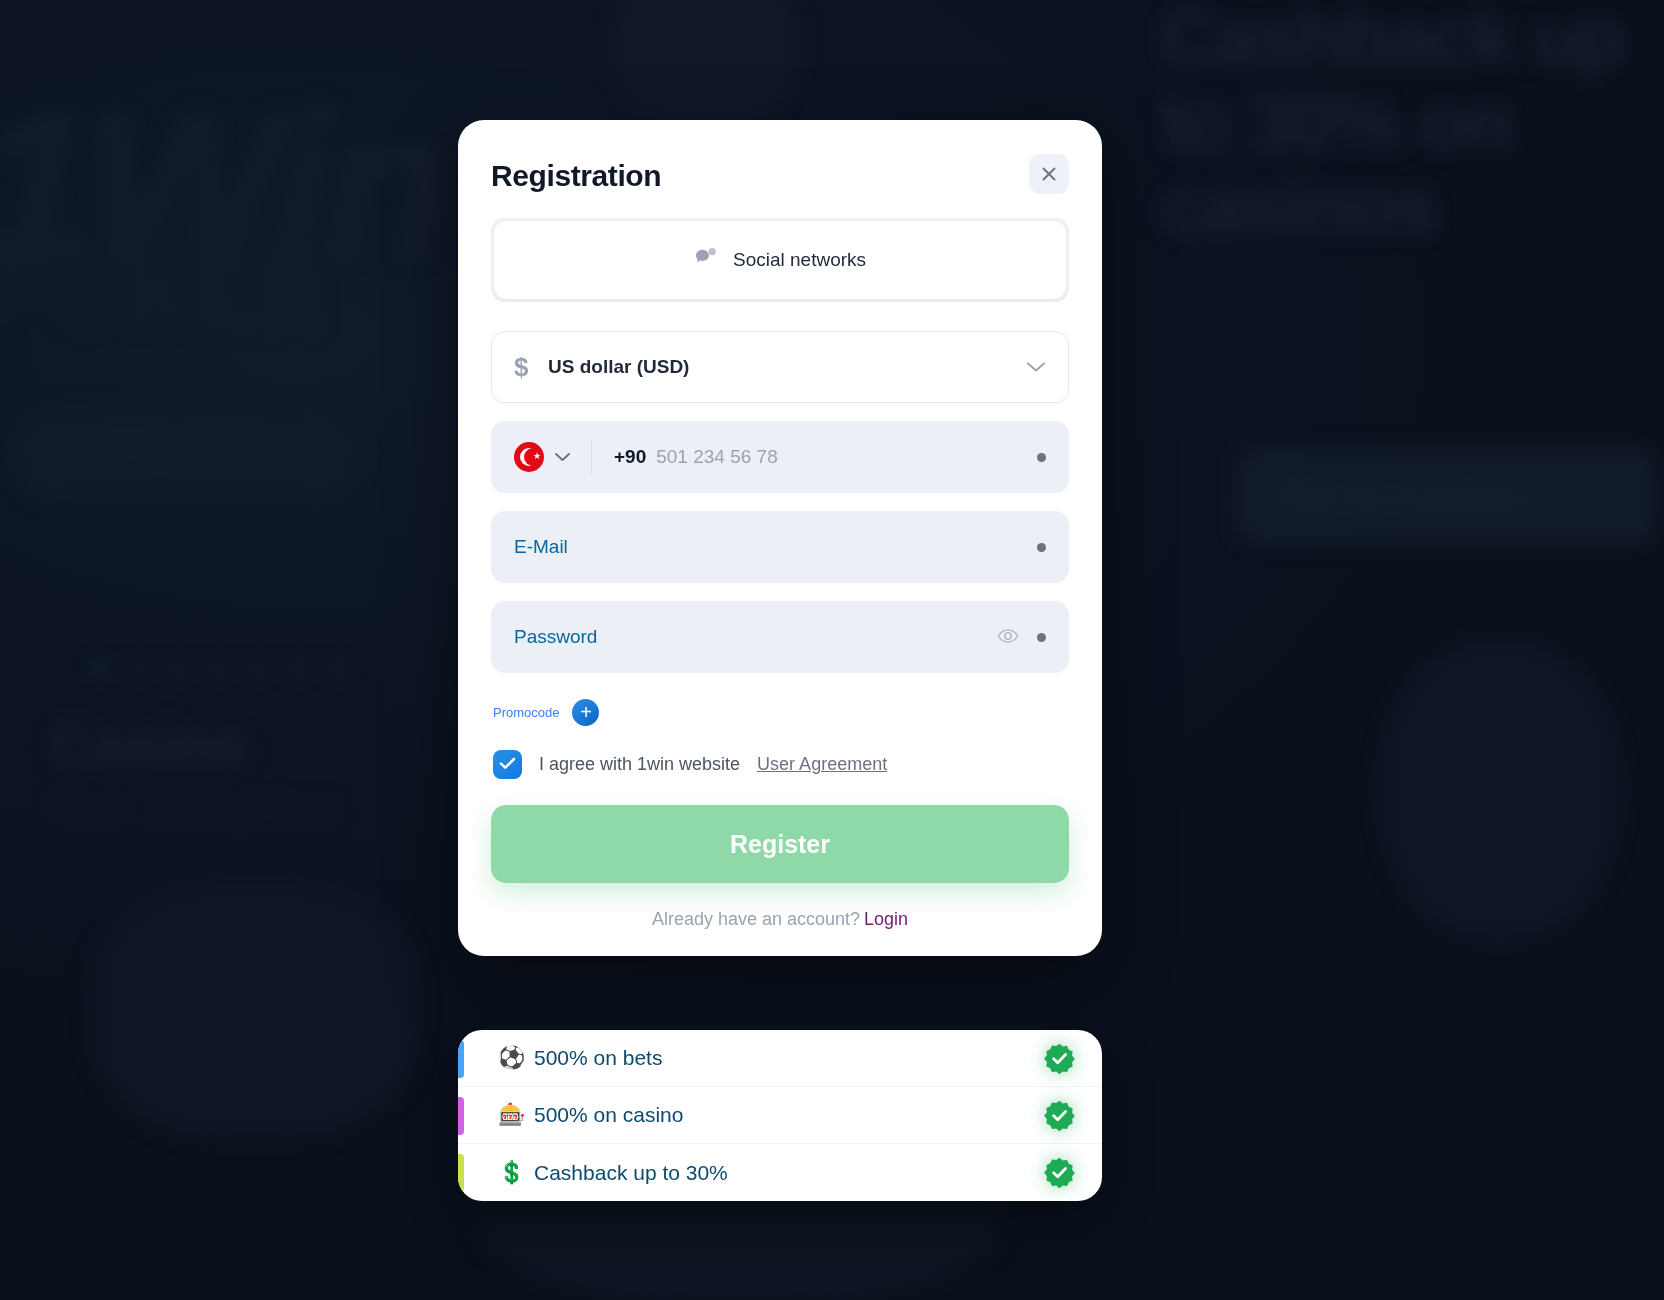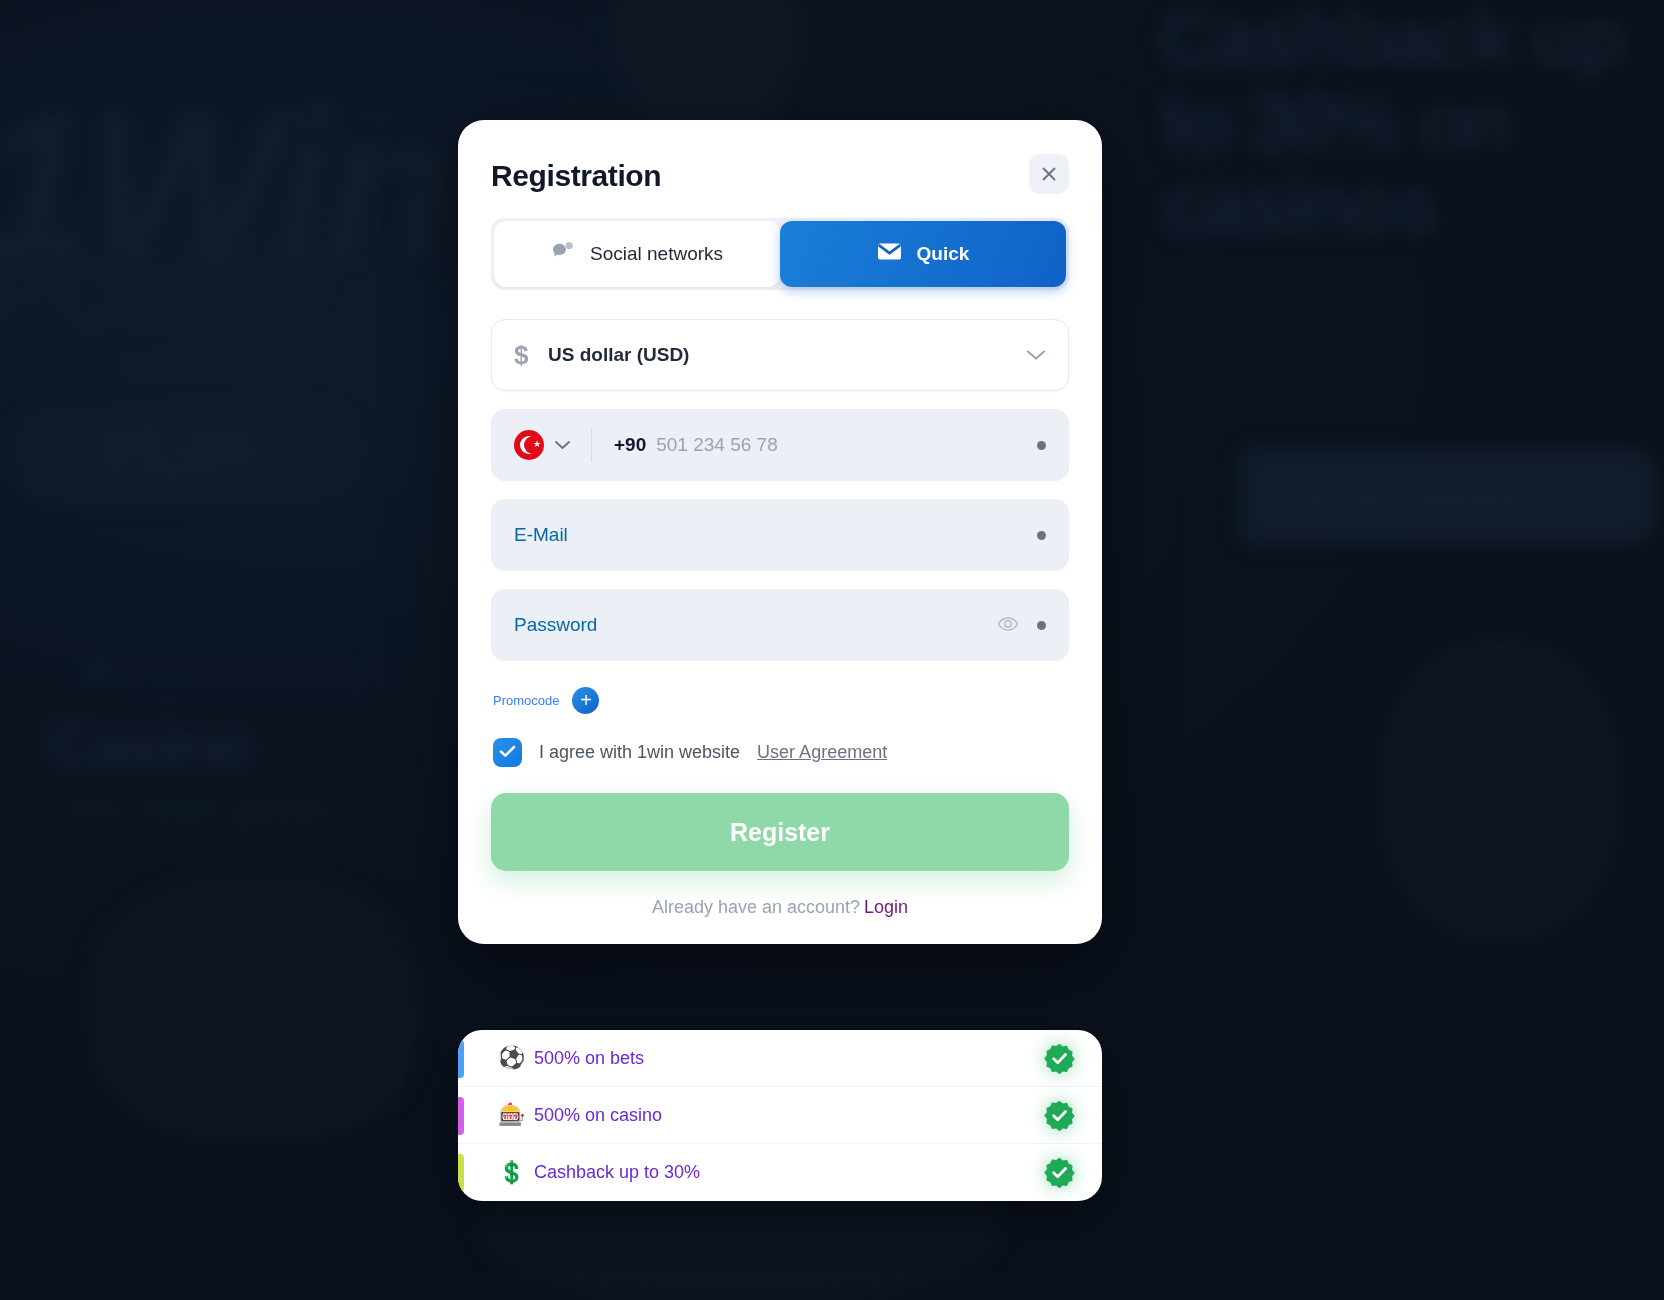--- a/index.html
+++ b/index.html
@@ -178,21 +178,21 @@
   }
   .close-btn svg { display: block; }
 
   
   .tabs {
     display: flex;
     background: #f0f2f7;
     border-radius: 14px;
     padding: 3px;
     margin-bottom: 29px;
-    height: 72px;
+    height: 84px;
     box-shadow: inset 0 0 0 1px #eceff5;
   }
   .tab {
     flex: 1;
     display: flex;
     align-items: center;
     justify-content: center;
     gap: 15px;
     border-radius: 12px;
     font-size: 19px;
@@ -437,22 +437,22 @@
   .bonus-emoji {
     font-size: 22px;
     width: 32px;
     flex: none;
     line-height: 1;
     display: flex;
     align-items: center;
     justify-content: center;
   }
   .bonus-label {
-    font-size: 18px;
-    color: #6d28d9;
+    font-size: 21px;
+    color: #0c4a6e;
     margin-left: 6px;
     flex: 1;
   }
   .verified {
     width: 33px; height: 33px;
     flex: none;
     filter: drop-shadow(0 0 9px rgba(34,170,90,0.45));
   }
 </style>
 </head>
@@ -508,29 +508,20 @@
   
   <div class="tabs">
     <button class="tab inactive">
       <span>
         <svg width="24" height="22" viewBox="0 0 24 22" fill="none">
           <path d="M2 8.3c0-3.1 2.9-5.6 6.5-5.6s6.5 2.5 6.5 5.6-2.9 5.6-6.5 5.6c-.8 0-1.6-.1-2.3-.3L3 15.4l.8-2.7C2.7 11.6 2 10 2 8.3z" fill="#9aa3b2"></path>
           <circle cx="18.2" cy="4.6" r="3.6" fill="#b9c0cc"></circle>
         </svg>
       </span>
       <span>Social networks</span>
-    </button>
-    <button class="tab active">
-      <span>
-        <svg width="25" height="19" viewBox="0 0 25 19" fill="none">
-          <rect x="1" y="1.5" width="23" height="16" rx="2.6" fill="#ffffff"></rect>
-          <path d="M2.4 3.6 L12.5 11.1 L22.6 3.6" stroke="#0f62c7" stroke-width="2.6" stroke-linecap="round" stroke-linejoin="round" fill="none"></path>
-        </svg>
-      </span>
-      <span>Quick</span>
     </button>
   </div>
 
   
   <div class="field outlined">
     <span class="currency-symbol">$</span>
     <span class="currency-label">US dollar (USD)</span>
     <span class="chev">
       <svg width="20" height="12" viewBox="0 0 20 12" fill="none">
         <path d="M2 2.5 L10 9.5 L18 2.5" stroke="#9aa3b2" stroke-width="2" stroke-linecap="round" stroke-linejoin="round"></path>

